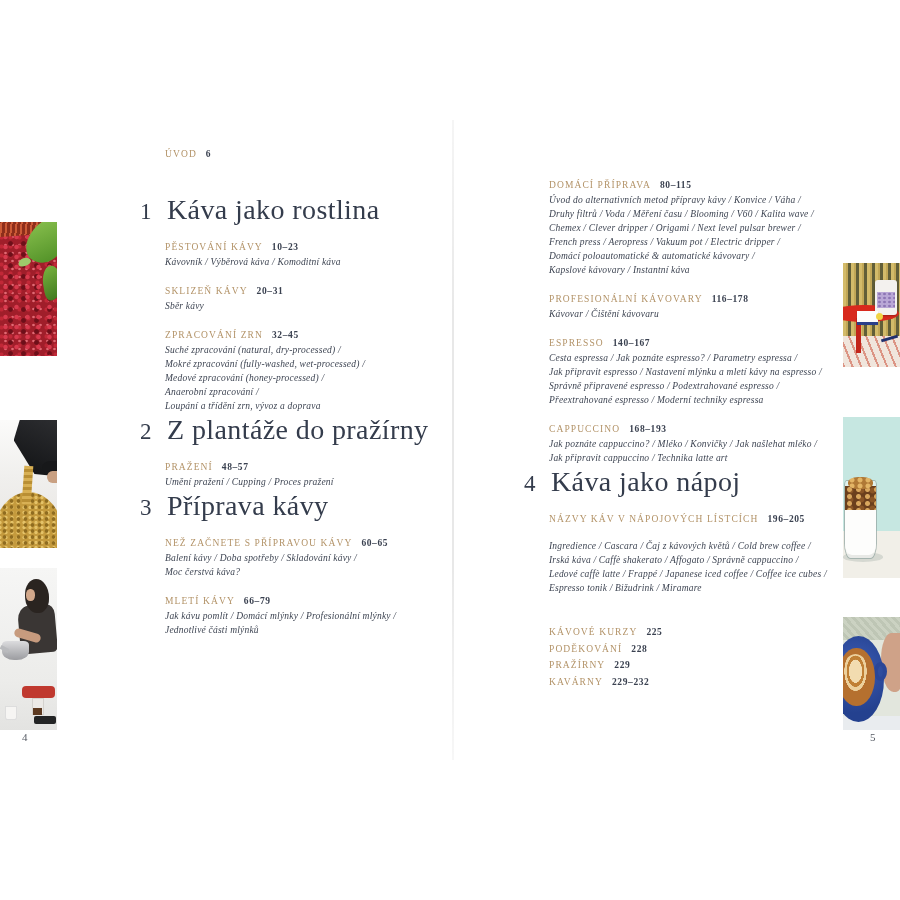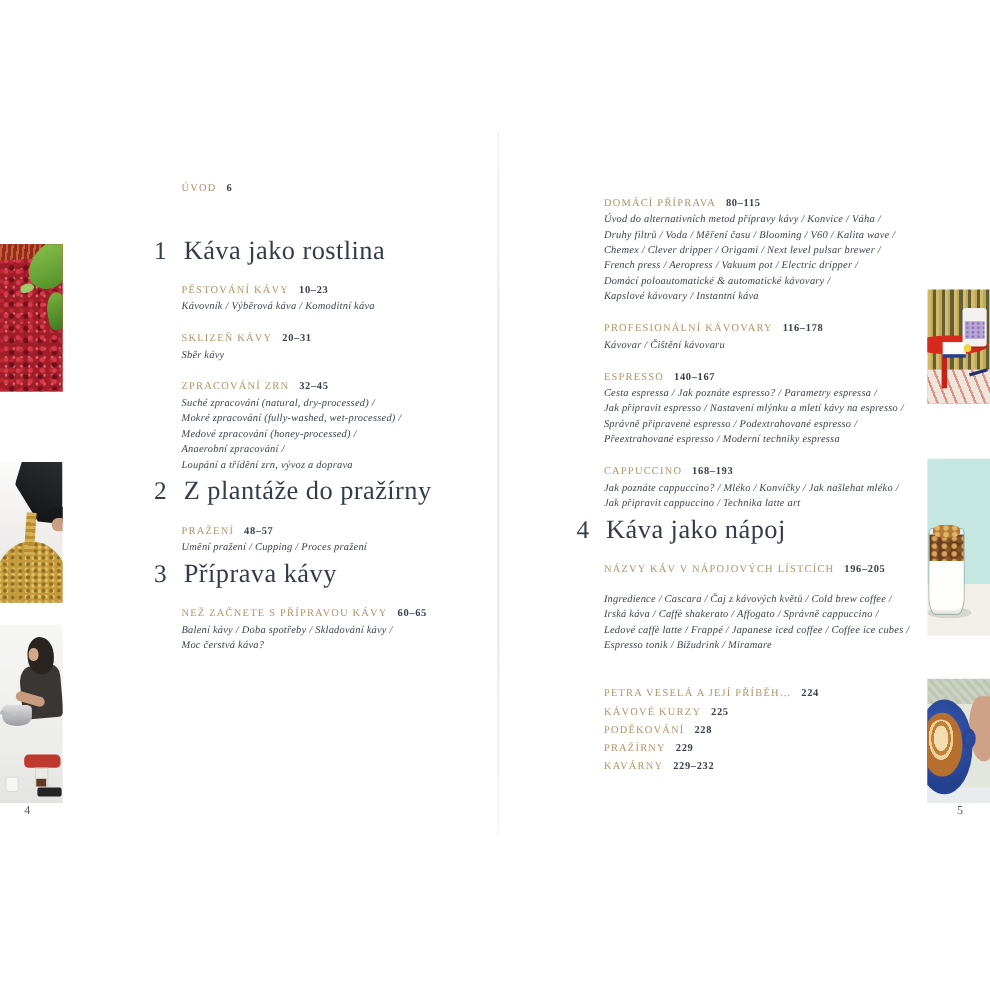--- a/index.html
+++ b/index.html
@@ -6,29 +6,29 @@
   html,body { width:900px; height:900px; background:#ffffff; overflow:hidden;
     font-family:"Liberation Serif", serif; }
   #book { position:relative; width:900px; height:900px; background:#fff; }
 
   
   .gutter { position:absolute; left:452px; top:120px; width:2px; height:640px;
     background:linear-gradient(180deg, rgba(0,0,0,0.04), rgba(0,0,0,0.09) 30%, rgba(0,0,0,0.09) 70%, rgba(0,0,0,0.03)); }
 
   
   .toc-col { position:absolute; width:312px; }
-  #toc-left  { left:140px; top:163px; }
+  #toc-left  { left:140px; top:145px; }
   #toc-right { left:524px; top:163px; }
 
   .entry, .section, .endlist { padding-left:25px; }
   .entry { line-height:14px; }
   .chapter { line-height:34px; margin-bottom:6px; }
   .entry + .chapter { margin-top:32px; }
   .chapter .ch-num { display:inline-block; width:27px; font-size:23px; color:#343c4c; letter-spacing:.5px; }
-  .chapter .ch-title { font-size:24px; color:#343c4c; letter-spacing:.4px; }
+  .chapter .ch-title { font-size:28px; color:#343c4c; letter-spacing:.4px; }
   .section { margin-top:12px; }
   .chapter + .section { margin-top:6px; }
   .sec-head { line-height:16px; }
   .lbl { font-size:9.5px; letter-spacing:1.1px; color:#b39368; text-transform:uppercase; }
   .pgs { font-size:9.5px; font-weight:bold; letter-spacing:.6px; color:#3a4150; margin-left:9px; }
   .sub { font-style:italic; font-size:9.5px; line-height:14px; color:#3d4452; letter-spacing:.2px; }
   .endlist { margin-top:28px; }
   .end-line { line-height:14.6px; }
 
   
@@ -223,20 +223,25 @@
       <div class="section">
         <div class="sec-head"><span class="lbl">PRAŽENÍ</span><span class="pgs">48–57</span></div>
         <div class="sub">Umění pražení / Cupping / Proces pražení</div>
       </div>
       <div class="chapter"><span class="ch-num">3</span><span class="ch-title">Příprava kávy</span></div>
       <div class="section">
         <div class="sec-head"><span class="lbl">NEŽ ZAČNETE S PŘÍPRAVOU KÁVY</span><span class="pgs">60–65</span></div>
         <div class="sub">Balení kávy / Doba spotřeby / Skladování kávy /</div>
         <div class="sub">Moc čerstvá káva?</div>
       </div>
+      <div class="section">
+        <div class="sec-head"><span class="lbl">MLETÍ KÁVY</span><span class="pgs">66–79</span></div>
+        <div class="sub">Jak kávu pomlít / Domácí mlýnky / Profesionální mlýnky /</div>
+        <div class="sub">Jednotlivé části mlýnků</div>
+      </div>
     </div>
   <div class="toc-col" id="toc-right">
       <div class="section">
         <div class="sec-head"><span class="lbl">DOMÁCÍ PŘÍPRAVA</span><span class="pgs">80–115</span></div>
         <div class="sub">Úvod do alternativních metod přípravy kávy / Konvice / Váha /</div>
         <div class="sub">Druhy filtrů / Voda / Měření času / Blooming / V60 / Kalita wave /</div>
         <div class="sub">Chemex / Clever dripper / Origami / Next level pulsar brewer /</div>
         <div class="sub">French press / Aeropress / Vakuum pot / Electric dripper /</div>
         <div class="sub">Domácí poloautomatické &amp; automatické kávovary /</div>
         <div class="sub">Kapslové kávovary / Instantní káva</div>
@@ -261,21 +266,20 @@
       <div class="section">
         <div class="sec-head"><span class="lbl">NÁZVY KÁV V NÁPOJOVÝCH LÍSTCÍCH</span><span class="pgs">196–205</span></div>
       </div>
       <div class="section">
         <div class="sub">Ingredience / Cascara / Čaj z kávových květů / Cold brew coffee /</div>
         <div class="sub">Irská káva / Caffè shakerato / Affogato / Správně cappuccino /</div>
         <div class="sub">Ledové caffè latte / Frappé / Japanese iced coffee / Coffee ice cubes /</div>
         <div class="sub">Espresso tonik / Bižudrink / Miramare</div>
       </div>
       <div class="endlist">
-        <div class="end-line"><span class="lbl">PETRA VESELÁ A JEJÍ PŘÍBĚH…</span><span class="pgs">224</span></div>
         <div class="end-line"><span class="lbl">KÁVOVÉ KURZY</span><span class="pgs">225</span></div>
         <div class="end-line"><span class="lbl">PODĚKOVÁNÍ</span><span class="pgs">228</span></div>
         <div class="end-line"><span class="lbl">PRAŽÍRNY</span><span class="pgs">229</span></div>
         <div class="end-line"><span class="lbl">KAVÁRNY</span><span class="pgs">229–232</span></div>
       </div>
     </div>
 
   <div class="folio" id="folio-left">4</div>
   <div class="folio" id="folio-right">5</div>
 

